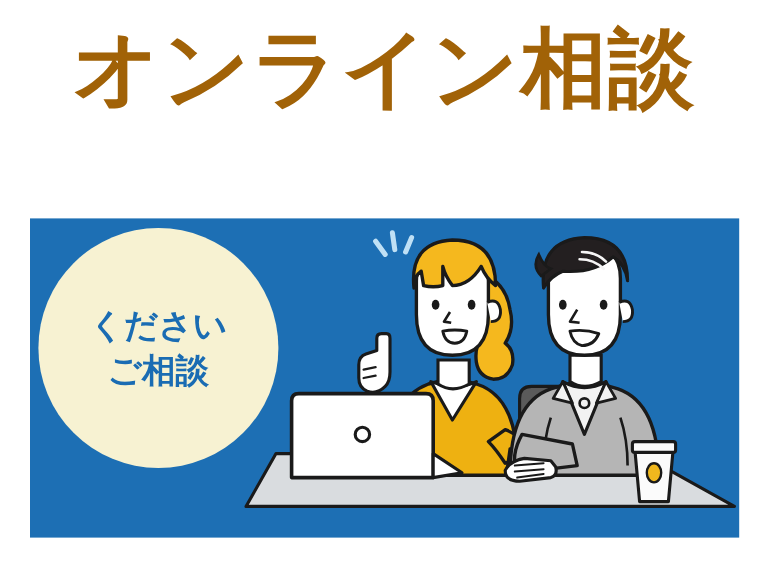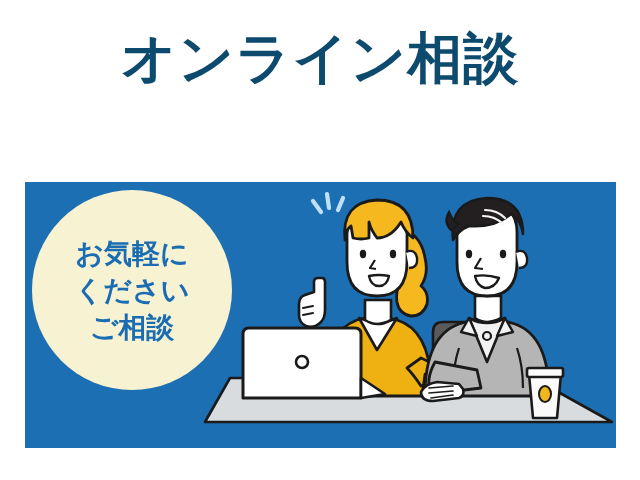--- a/index.html
+++ b/index.html
@@ -31,25 +31,25 @@
     width: 640px;
     height: 178px;
     text-align: center;
   }
 
   .headline-main {
     position: absolute;
     left: 0;
     top: 27px;
     width: 640px;
-    font-size: 55px;
+    font-size: 72px;
     line-height: 62px;
     font-weight: bold;
     letter-spacing: 1px;
-    color: #0c4a6e;
+    color: #a16207;
     white-space: nowrap;
   }
 
   .headline-sub {
     position: absolute;
     left: 0;
     top: 103px;
     width: 640px;
     font-size: 40px;
     line-height: 46px;
@@ -222,19 +222,18 @@
         <g>
           <path d="M504 192 L536 192 L532 236 L508 236 Z" fill="#fbfbfb" stroke="#1a1a1a" stroke-width="2.6" stroke-linejoin="round"></path>
           <rect x="502" y="186" width="36" height="9" rx="2" fill="#fbfbfb" stroke="#1a1a1a" stroke-width="2.6"></rect>
           <ellipse cx="520" cy="212" rx="6" ry="8" fill="#f0b81e" stroke="#1a1a1a" stroke-width="2"></ellipse>
         </g>
 
       </g>
     </svg>
 
     <div class="badge">
-      <div class="badge-line">お気軽に</div>
       <div class="badge-line">ください</div>
       <div class="badge-line">ご相談</div>
     </div>
 
   </div>
 </div>
 
 </body></html>

